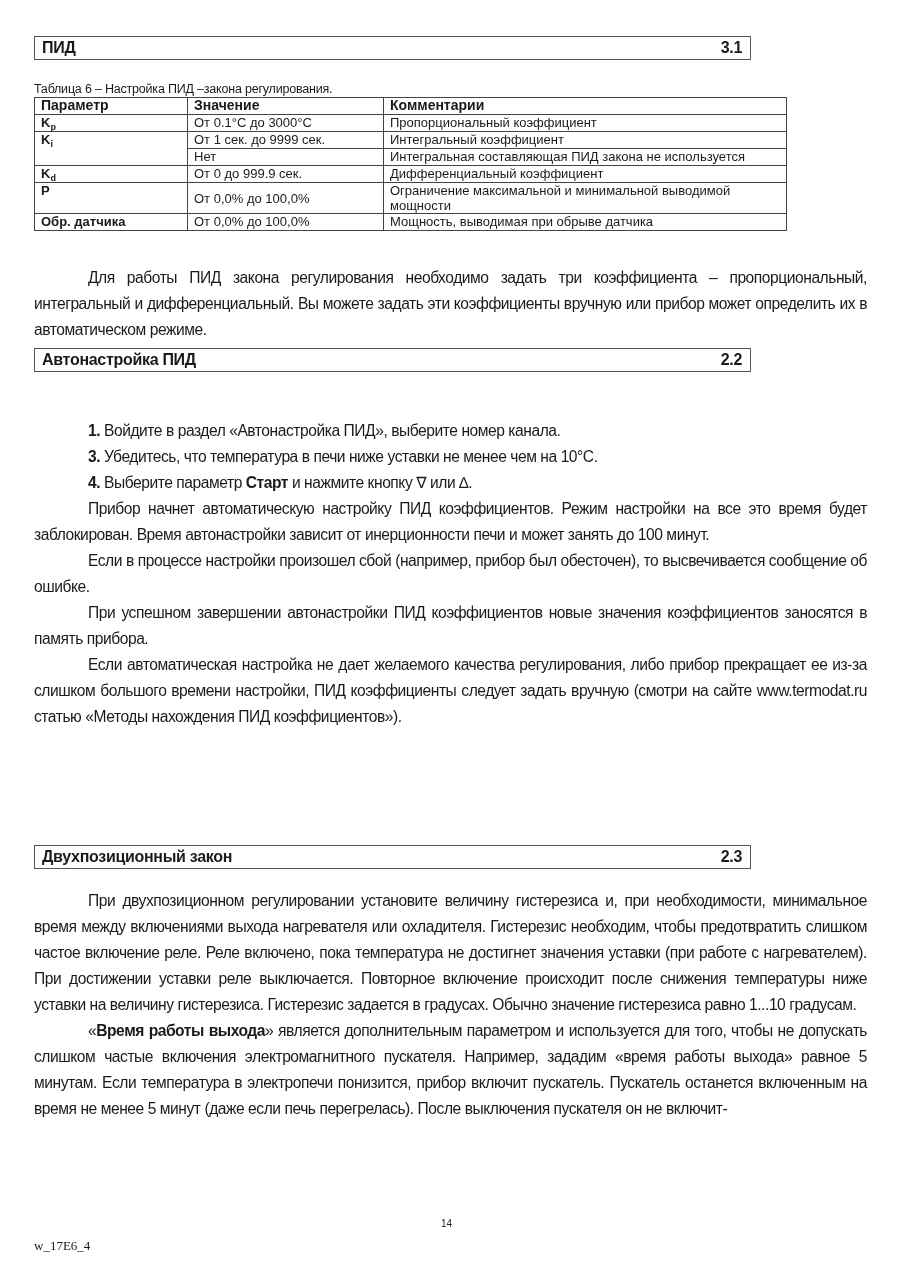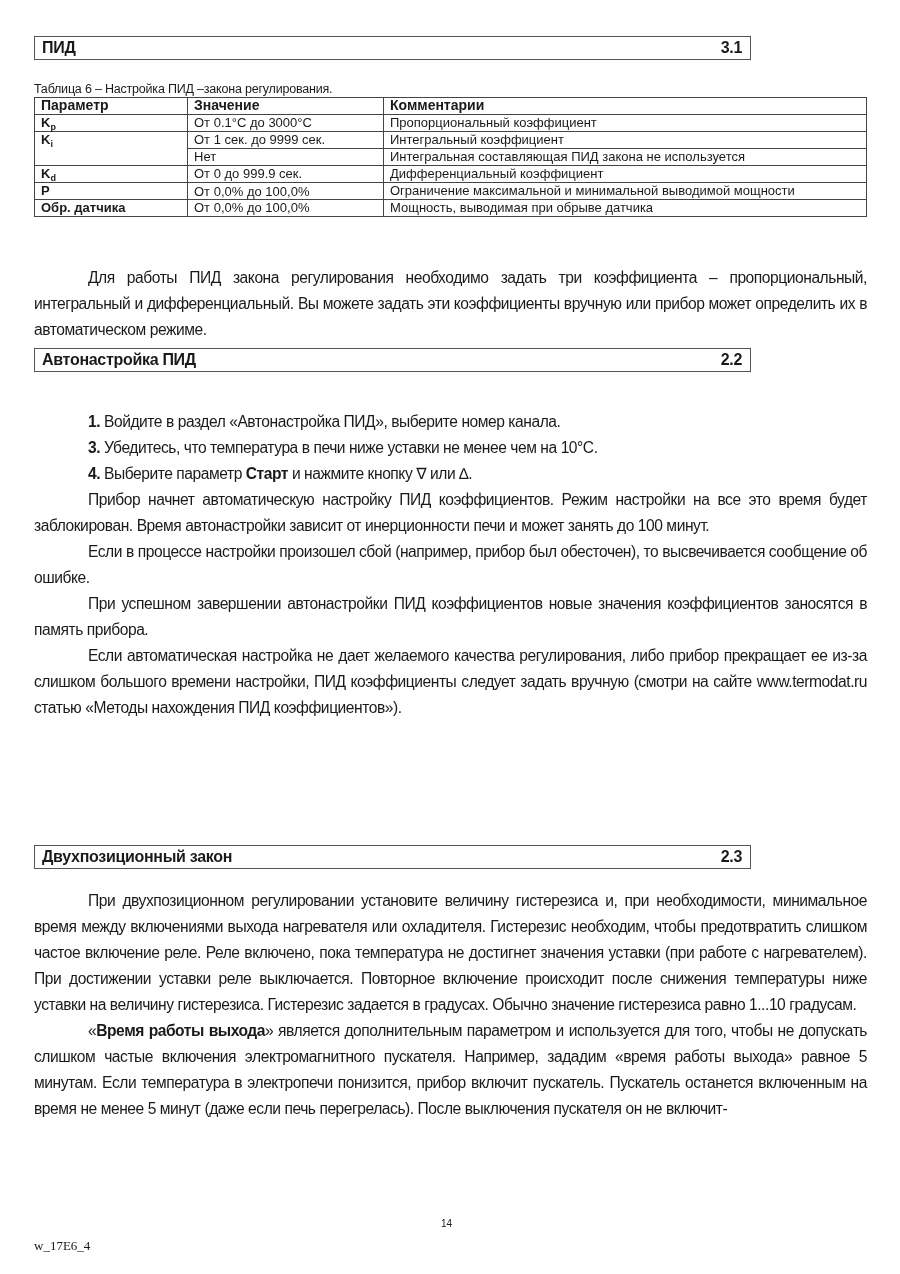--- a/index.html
+++ b/index.html
@@ -11,21 +11,21 @@
     display: flex; justify-content: space-between; align-items: center;
     padding: 0 8px 0 7px;
     font-family: "Liberation Sans", sans-serif; font-weight: bold; font-size: 16px;
     letter-spacing: -0.3px;
   }
   .caption {
     position: absolute; left: 0; top: 82px;
     font-family: "Liberation Sans", sans-serif; font-size: 12.5px; letter-spacing: -0.2px;
   }
   table.params {
-    position: absolute; left: 0; top: 97px; width: 833px;
+    position: absolute; left: 0; top: 97px; width: 753px;
     border-collapse: collapse;
     font-family: "Liberation Sans", sans-serif; font-size: 13px;
   }
   table.params td, table.params th {
     border: 1px solid #444; padding: 0 6px; height: 16px; line-height: 15px;
     vertical-align: top; text-align: left;
   }
   table.params th { font-weight: bold; font-size: 14px; }
   table.params td.pname { font-weight: bold; }
   table.params td.mid { vertical-align: middle; }
@@ -101,21 +101,21 @@
 
   <div class="text" style="top:265px;">
     <p>Для работы ПИД закона регулирования необходимо задать три коэффициента – пропорциональный, интегральный и дифференциальный. Вы можете задать эти коэффициенты вручную или прибор может определить их в автоматическом режиме.</p>
   </div>
 
   <div class="sec-header" style="top:348px;">
     <span>Автонастройка ПИД</span>
     <span>2.2</span>
   </div>
 
-  <div class="text" style="top:409px;">
+  <div class="text" style="top:418px;">
     <p><b>1.</b><span> Войдите в раздел «Автонастройка ПИД», выберите номер канала.</span></p>
     <p><b>3.</b><span> Убедитесь, что температура в печи ниже уставки не менее чем на 10°С.</span></p>
     <p><b>4.</b><span> Выберите параметр </span><b>Старт</b><span> и нажмите кнопку ∇ или ∆.</span></p>
     <p>Прибор начнет автоматическую настройку ПИД коэффициентов. Режим настройки на все это время будет заблокирован. Время автонастройки зависит от инерционности печи и может занять до 100 минут.</p>
     <p>Если в процессе настройки произошел сбой (например, прибор был обесточен), то высвечивается сообщение об ошибке.</p>
     <p>При успешном завершении автонастройки ПИД коэффициентов новые значения коэффициентов заносятся в память прибора.</p>
     <p>Если автоматическая настройка не дает желаемого качества регулирования, либо прибор прекращает ее из-за слишком большого времени настройки, ПИД коэффициенты следует задать вручную (смотри на сайте www.termodat.ru статью «Методы нахождения ПИД коэффициентов»).</p>
   </div>
 
   <div class="sec-header" style="top:845px;">

